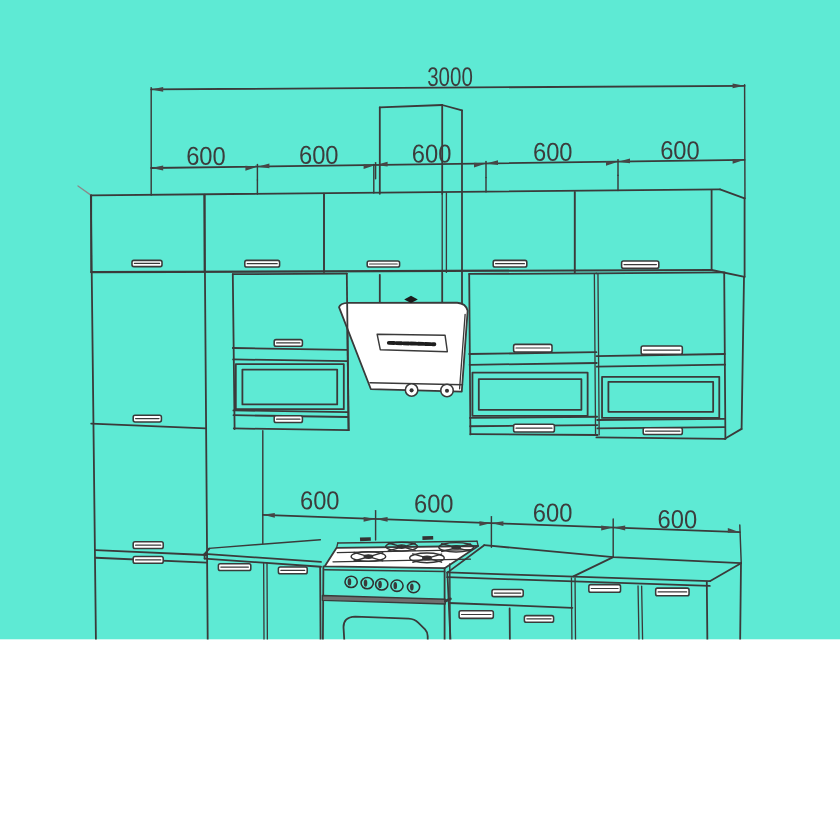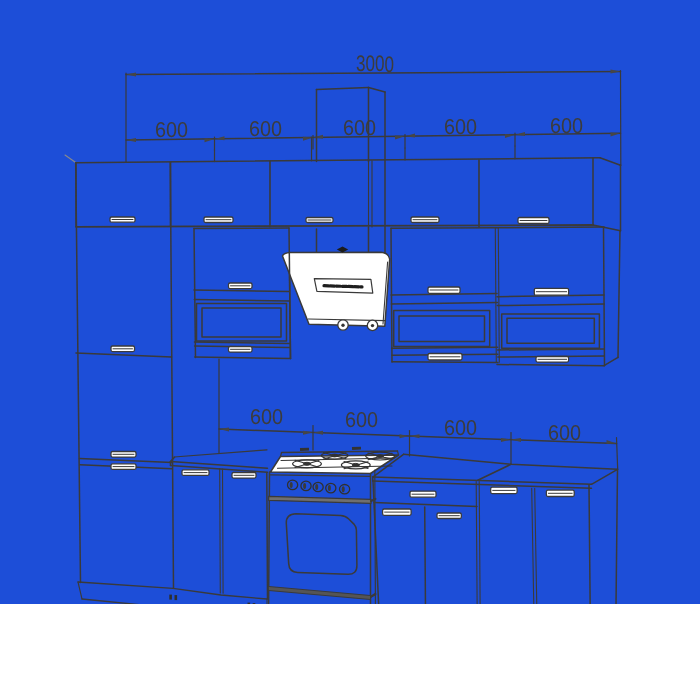--- a/index.html
+++ b/index.html
@@ -1,16 +1,16 @@
 <!DOCTYPE html>
 <html><head>
 <meta charset="utf-8">
 <style>
   html,body{margin:0;padding:0;background:#fff;}
-  .wrap{width:700px;height:604px;position:relative;background:#1d4ed8;}
+  .wrap{width:700px;height:533px;position:relative;background:#5eead4;}
   svg{position:absolute;left:0;top:0;}
   text{font-family:"Liberation Sans",sans-serif;fill:#3c3c3c;}
 </style>
 </head>
 <body>
 <div class="wrap">
 <svg width="700" height="700" viewBox="0 0 700 700" style="filter:grayscale(1) blur(0.3px)" fill="none" stroke-linecap="round" stroke-linejoin="round">
 <g stroke="#3a3a3a" stroke-width="1.5">
 
 <g>

